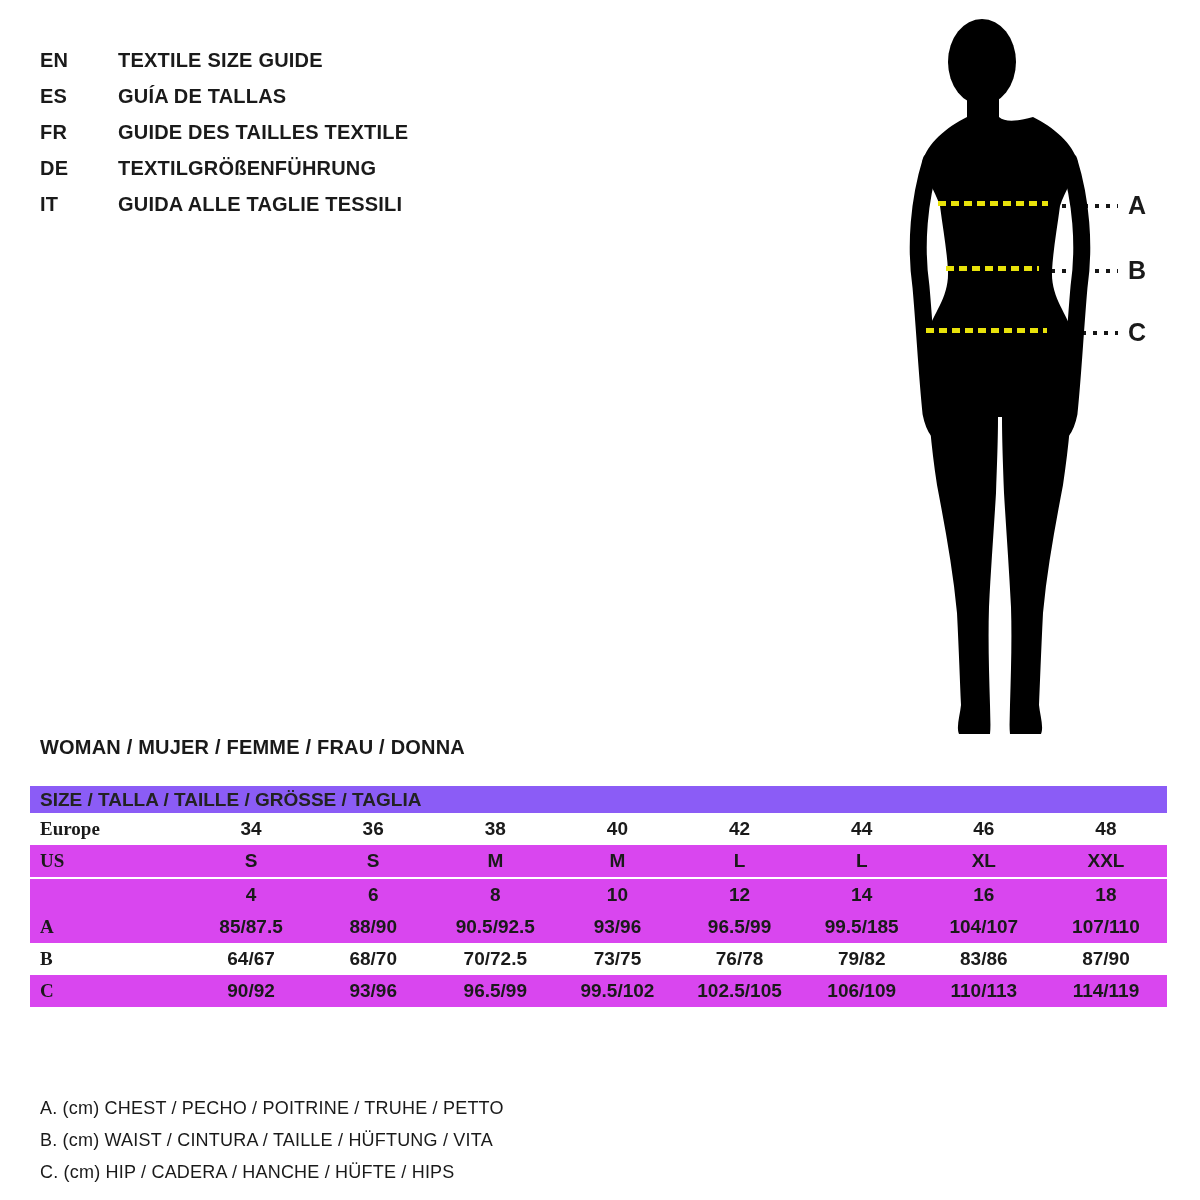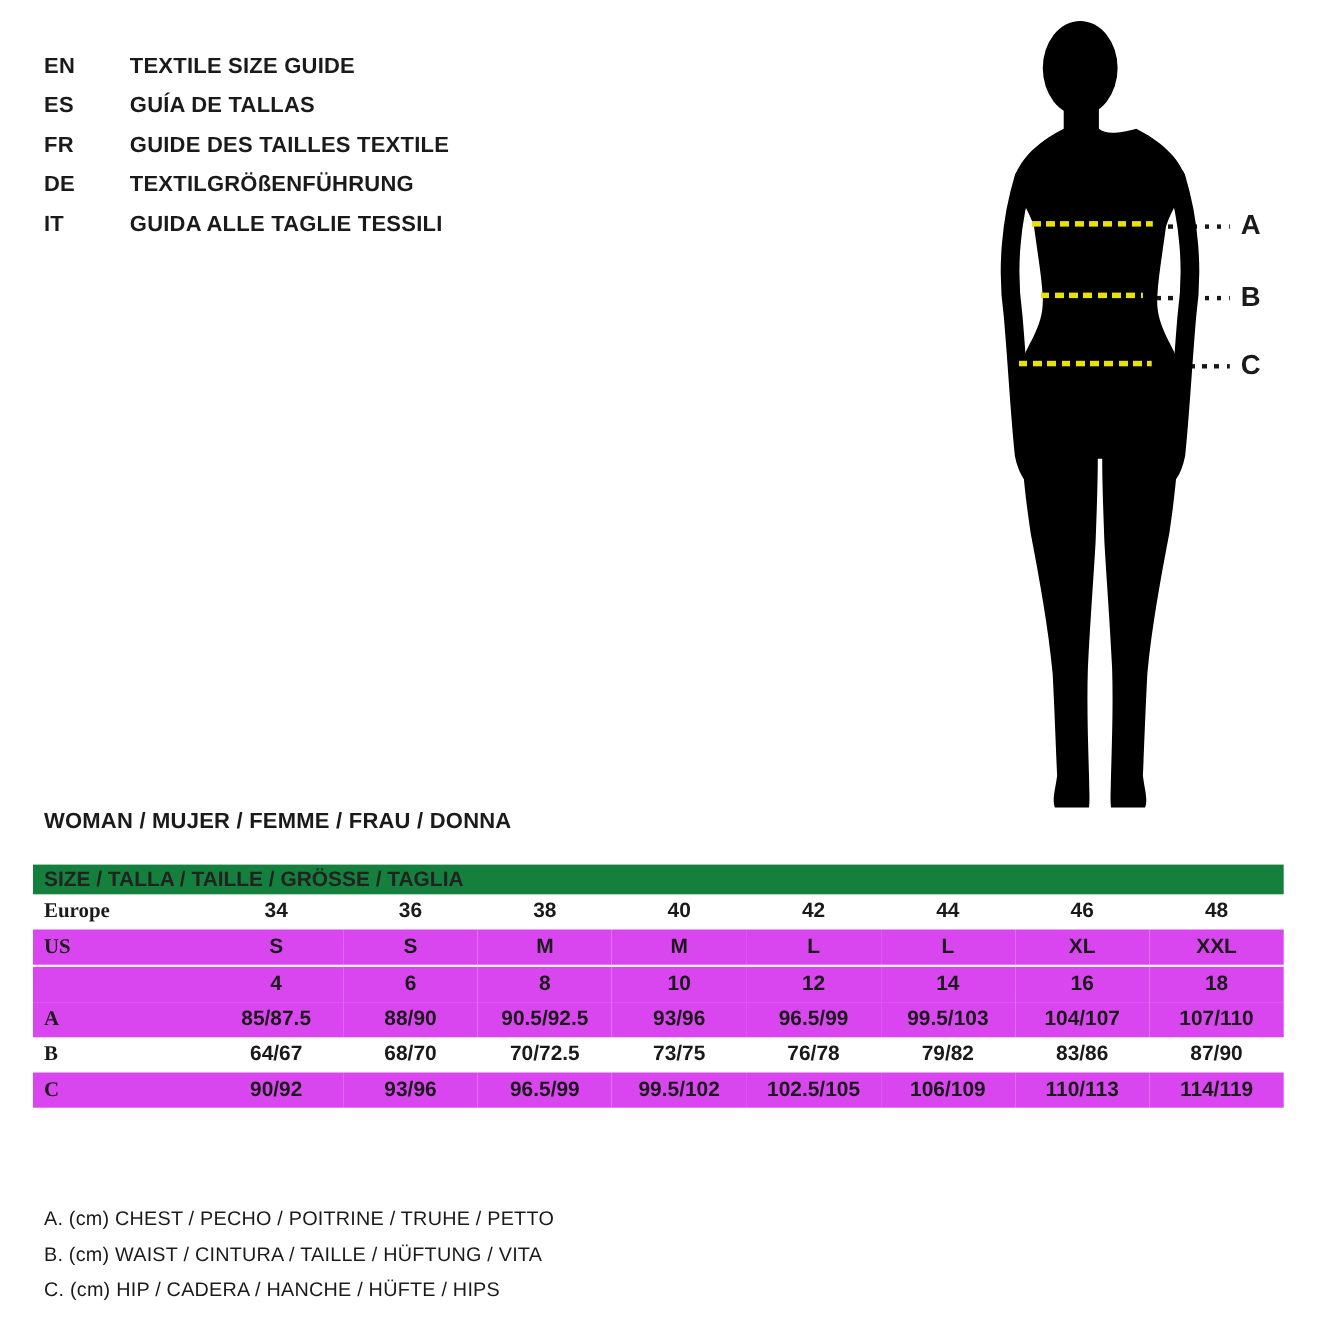--- a/index.html
+++ b/index.html
@@ -33,21 +33,21 @@
 
   
   .size-table {
     position:absolute; left:30px; top:786px; width:1137px;
     border-collapse:collapse; table-layout:fixed;
     font-size:19px; font-weight:bold; color:#1a1a1a;
   }
   .size-table col.label-col { width:160px; }
   .size-table td { padding:0; text-align:center; height:32px; vertical-align:middle; }
   .size-table td.row-label { text-align:left; padding-left:10px;font-family:Liberation Serif, serif; }
-  .size-table tr.head-row td { background:#15803d; height:27px; text-align:left; padding-left:10px; color:#222222; }
+  .size-table tr.head-row td { background:#8b5cf6; height:27px; text-align:left; padding-left:10px; color:#222222; }
   .size-table tr.striped td { background:#d946ef; }
   .size-table tr.sep td { border-top:2px solid #ffffff; }
 
   
   .legend { position:absolute; left:40px; top:1092px; }
   .legend-row { height:32px; display:flex; align-items:center; font-size:18px; font-weight:normal; letter-spacing:0.2px; }
 </style>
 </head>
 <body>
 
@@ -180,21 +180,21 @@
       <td>16</td>
       <td>18</td>
     </tr>
     <tr class="striped">
       <td class="row-label">A</td>
       <td>85/87.5</td>
       <td>88/90</td>
       <td>90.5/92.5</td>
       <td>93/96</td>
       <td>96.5/99</td>
-      <td>99.5/103</td>
+      <td>99.5/185</td>
       <td>104/107</td>
       <td>107/110</td>
     </tr>
     <tr>
       <td class="row-label">B</td>
       <td>64/67</td>
       <td>68/70</td>
       <td>70/72.5</td>
       <td>73/75</td>
       <td>76/78</td>

